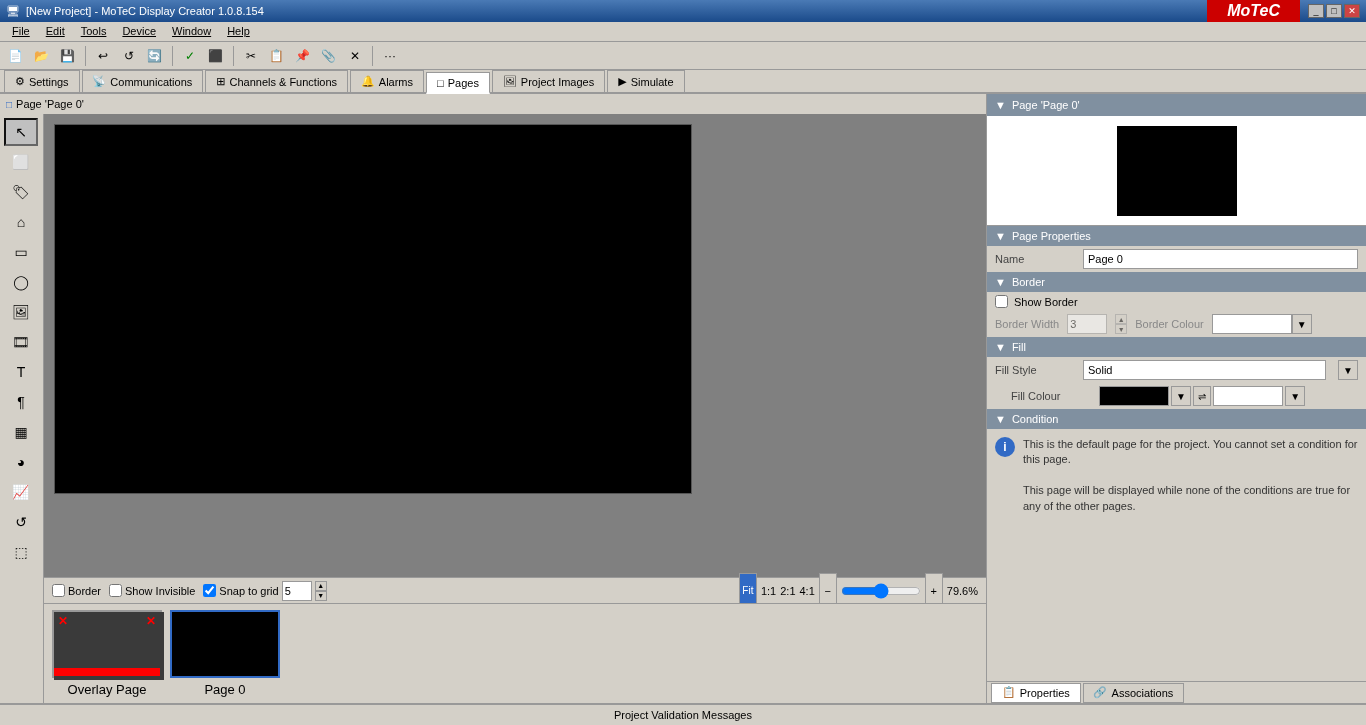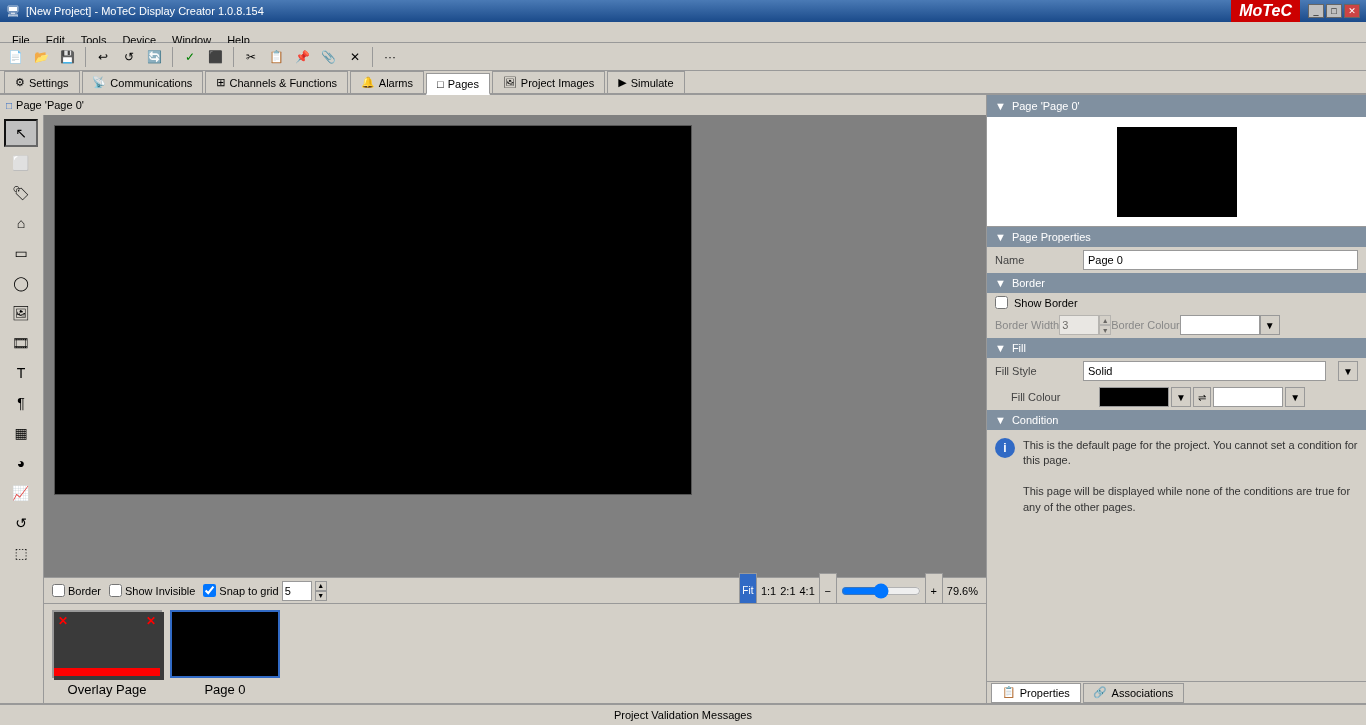--- a/index.html
+++ b/index.html
@@ -26,23 +26,24 @@
       font-size: 9px;
       display: flex; align-items: center; justify-content: center;
       cursor: pointer;
     }
 
     
     #menubar {
       background: #d4d0c8;
       height: 20px;
       display: flex;
-      align-items: flex-start;
-      padding: 10px 4px;
+      align-items: flex-end;
+      padding: 2px 4px;
       border-bottom: 1px solid #999;
+      text-decoration: underline;
     }
     .menu-item {
       padding: 2px 8px;
       font-size: 11px;
       cursor: pointer;
     }
 
     
     #toolbar {
       background: #d4d0c8;
@@ -246,20 +247,21 @@
       align-items: center;
       padding: 3px 8px;
       gap: 6px;
       background: #d4d0c8;
     }
 
     .border-props {
       display: flex;
       align-items: center;
       padding: 3px 8px;
+      gap: 8px;
       background: #d4d0c8;
     }
     .border-label { color: #888; font-size: 11px; }
 
     .fill-colour-row {
       display: flex;
       align-items: center;
       padding: 3px 24px;
       gap: 8px;
       background: #d4d0c8;
@@ -349,21 +351,21 @@
       font-size: 11px;
     }
     .page-icon { font-size: 10px; color: #316ac5; margin-right: 4px; }
 
     
     .motec-logo {
       background: #cc0000;
       color: white;
       font-weight: bold;
       font-size: 16px;
-      padding: 2px 8px;
+      padding: 2px 20px;
       font-style: italic;
     }
 
     
     #app {
       width: 1366px;
       height: 725px;
       display: flex;
       flex-direction: column;
       overflow: hidden;

